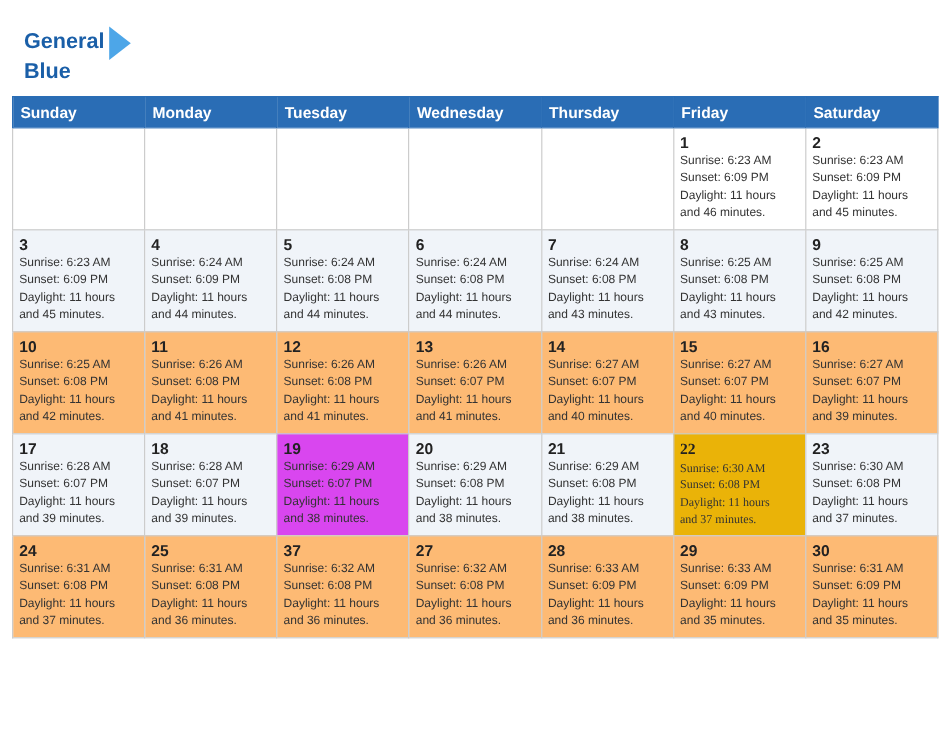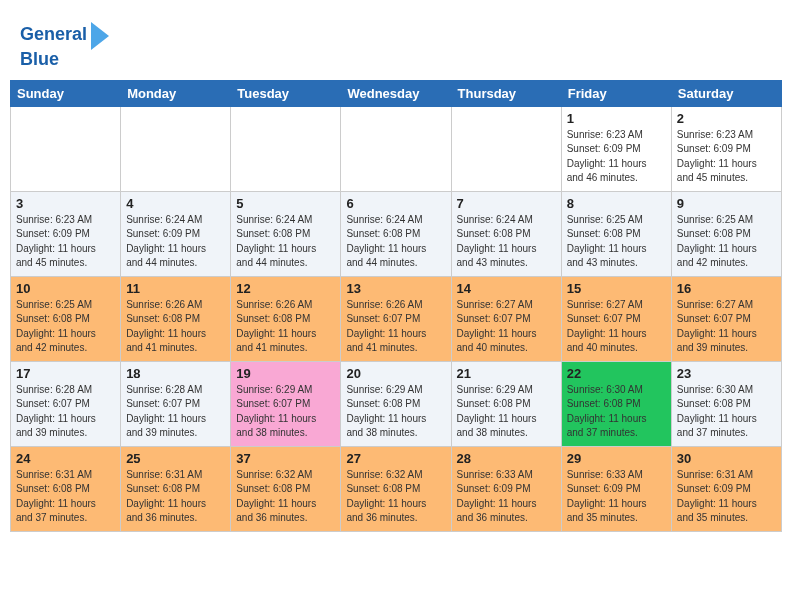--- a/index.html
+++ b/index.html
@@ -264,42 +264,42 @@
 Daylight: 11 hours
 and 39 minutes.</div>
         </td>
         <td style="background: rgb(240, 244, 249);">
           <span class="day-number">18</span>
           <div class="day-info" style="white-space: pre-line;">Sunrise: 6:28 AM
 Sunset: 6:07 PM
 Daylight: 11 hours
 and 39 minutes.</div>
         </td>
-        <td style="background: #f9a8d4;">
+        <td style="background: #d946ef;">
           <span class="day-number">19</span>
           <div class="day-info" style="white-space: pre-line;">Sunrise: 6:29 AM
 Sunset: 6:07 PM
 Daylight: 11 hours
 and 38 minutes.</div>
         </td>
         <td style="background: rgb(240, 244, 249);">
           <span class="day-number">20</span>
           <div class="day-info" style="white-space: pre-line;">Sunrise: 6:29 AM
 Sunset: 6:08 PM
 Daylight: 11 hours
 and 38 minutes.</div>
         </td>
         <td style="background: rgb(240, 244, 249);">
           <span class="day-number">21</span>
           <div class="day-info" style="white-space: pre-line;">Sunrise: 6:29 AM
 Sunset: 6:08 PM
 Daylight: 11 hours
 and 38 minutes.</div>
         </td>
-        <td style="background: #22c55e;">
+        <td style="background: #eab308; font-family: Liberation Serif, serif;">
           <span class="day-number">22</span>
           <div class="day-info" style="white-space: pre-line;">Sunrise: 6:30 AM
 Sunset: 6:08 PM
 Daylight: 11 hours
 and 37 minutes.</div>
         </td>
         <td style="background: rgb(240, 244, 249);">
           <span class="day-number">23</span>
           <div class="day-info" style="white-space: pre-line;">Sunrise: 6:30 AM
 Sunset: 6:08 PM

